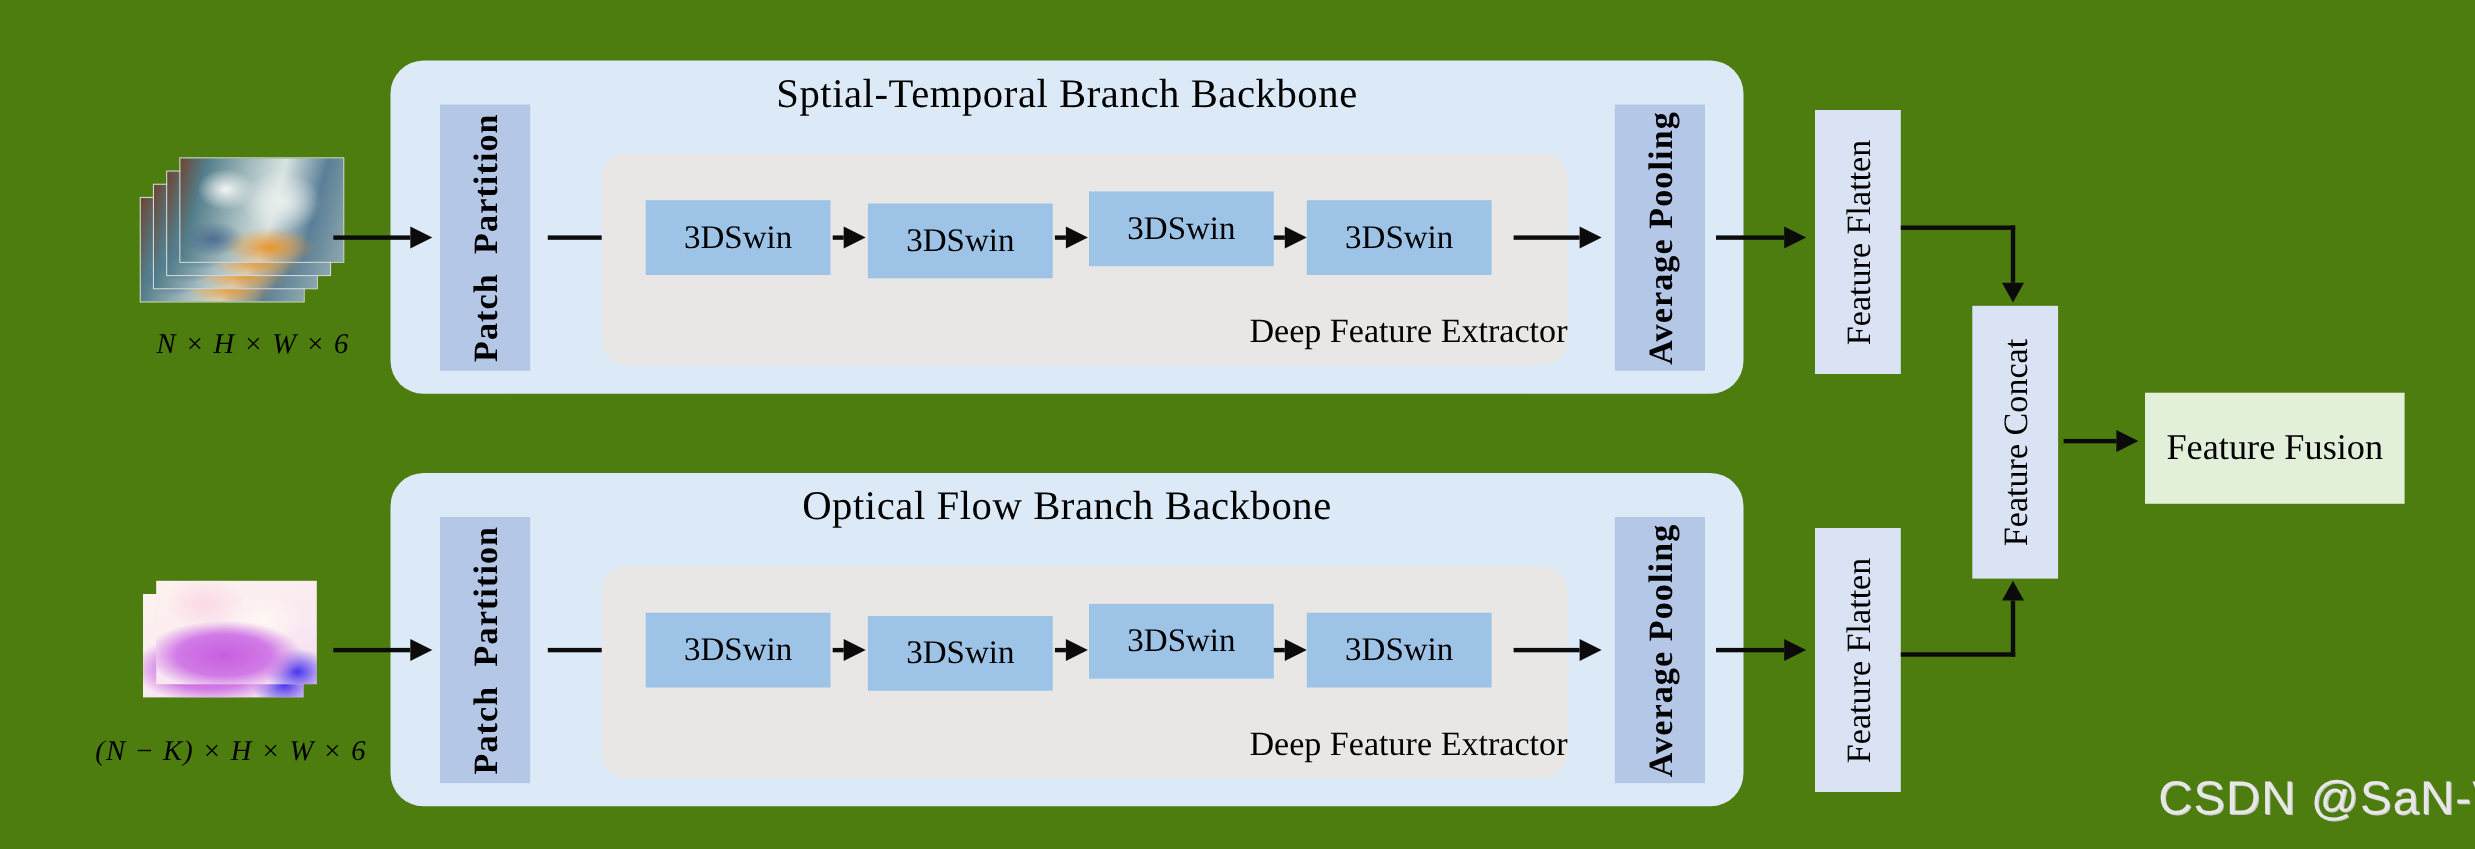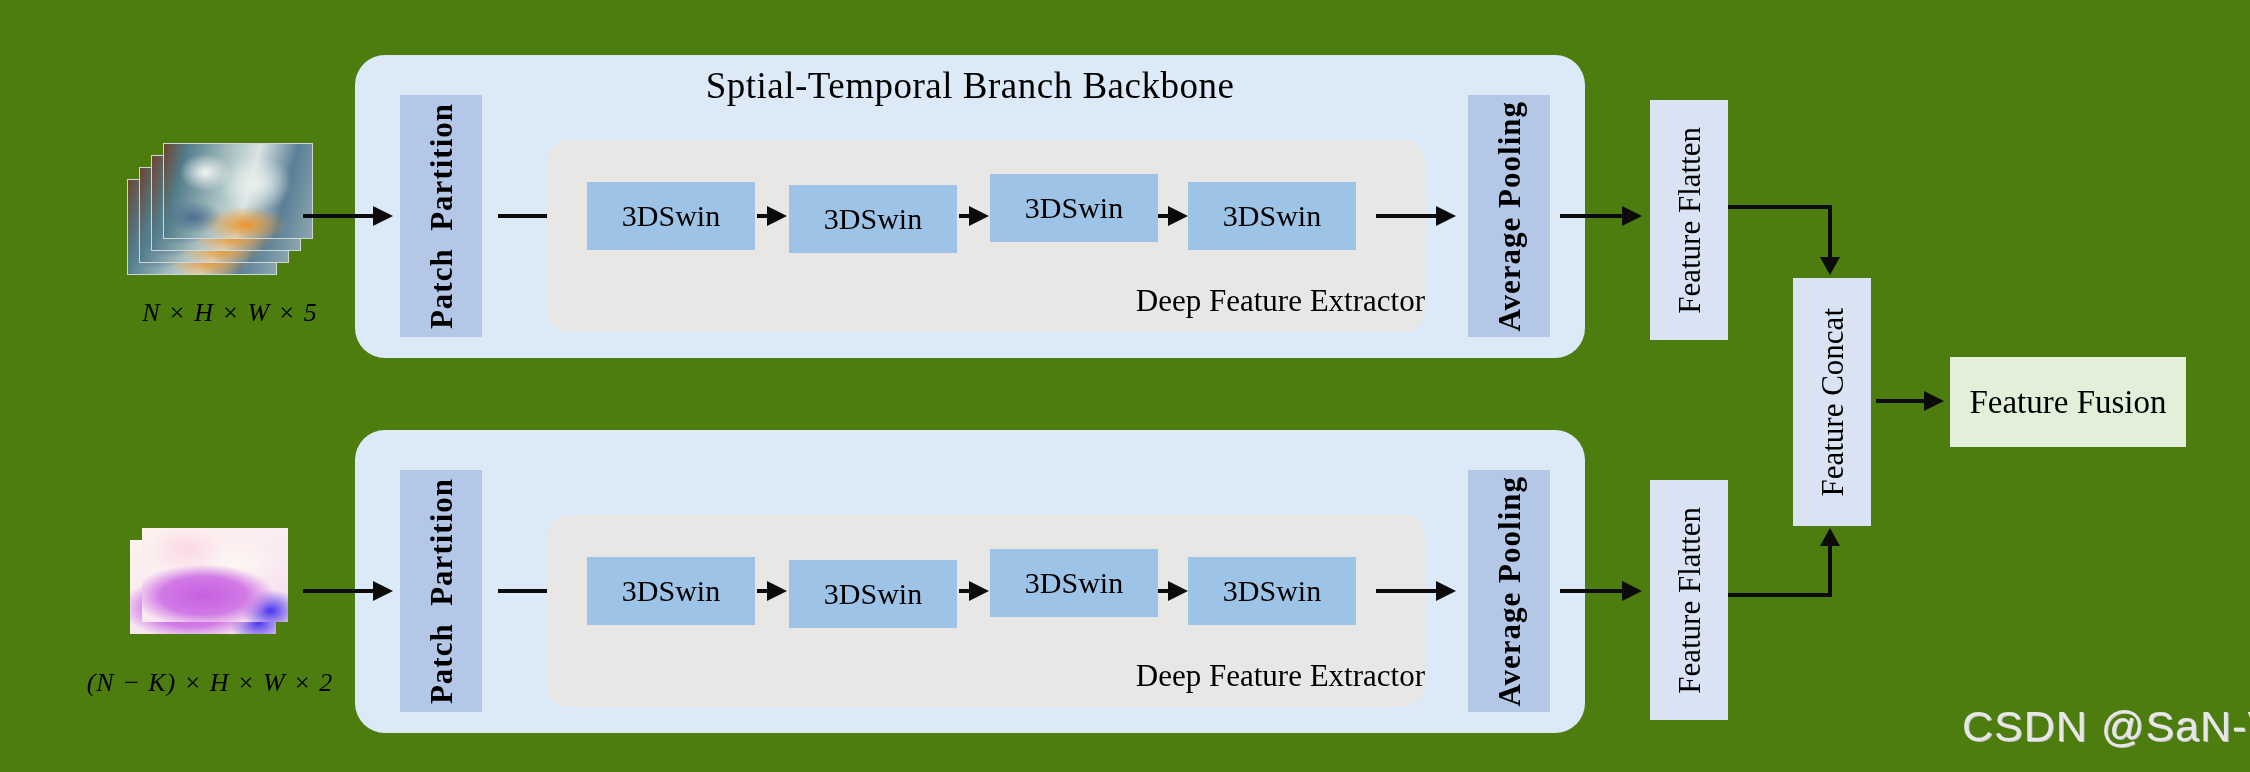--- a/index.html
+++ b/index.html
@@ -75,21 +75,21 @@
 
   <div class="panel" style="left:355px;top:55px;width:1230px;height:303px;"></div>
   <div class="btitle" style="left:355px;top:64px;width:1230px;">Sptial-Temporal Branch Backbone</div>
 
   <div>
     <div class="frame" style="left:127px;top:179px;"></div>
     <div class="frame" style="left:139px;top:167px;"></div>
     <div class="frame" style="left:151px;top:155px;"></div>
     <div class="frame" style="left:163px;top:143px;"></div>
   </div>
-  <div class="mlabel" style="left:115px;top:298px;width:230px;">N × H × W × 5</div>
+  <div class="mlabel" style="left:115px;top:298px;width:230px;">N × H × W × 6</div>
 
   <div class="line-h head-r" style="left:303px;top:214px;width:70px;"></div>
 
   <div class="vbox mid" style="left:400px;top:95px;width:82px;height:242px;">
     <span class="vtext strong">Patch  Partition</span>
   </div>
 
   <div class="line-h head-r" style="left:498px;top:214px;width:58px;"></div>
 
   <div class="greybox" style="left:547px;top:140px;width:878px;height:192px;"></div>
@@ -109,26 +109,27 @@
     <span class="vtext strong">Average Pooling</span>
   </div>
 
   <div class="line-h head-r" style="left:1560px;top:214px;width:62px;"></div>
 
   <div class="vbox light" style="left:1650px;top:100px;width:78px;height:240px;">
     <span class="vtext">Feature Flatten</span>
   </div>
 
   <div class="panel" style="left:355px;top:430px;width:1230px;height:303px;"></div>
+  <div class="btitle" style="left:355px;top:439px;width:1230px;">Optical Flow Branch Backbone</div>
 
   <div>
     <div class="flowimg" style="left:130px;top:540px;"></div>
     <div class="flowimg" style="left:142px;top:528px;"></div>
   </div>
-  <div class="mlabel" style="left:85px;top:668px;width:250px;">(N − K) × H × W × 2</div>
+  <div class="mlabel" style="left:85px;top:668px;width:250px;">(N − K) × H × W × 6</div>
 
   <div class="line-h head-r" style="left:303px;top:589px;width:70px;"></div>
 
   <div class="vbox mid" style="left:400px;top:470px;width:82px;height:242px;">
     <span class="vtext strong">Patch  Partition</span>
   </div>
 
   <div class="line-h head-r" style="left:498px;top:589px;width:58px;"></div>
 
   <div class="greybox" style="left:547px;top:515px;width:878px;height:192px;"></div>
@@ -159,17 +160,17 @@
 
   <div class="line-h" style="left:1728px;top:593px;width:104px;"></div>
   <div class="line-v head-u" style="left:1828px;top:546px;height:51px;"></div>
 
   <div class="vbox light" style="left:1793px;top:278px;width:78px;height:248px;">
     <span class="vtext">Feature Concat</span>
   </div>
 
   <div class="line-h head-r" style="left:1876px;top:399px;width:48px;"></div>
 
-  <div class="fusion" style="left:1950px;top:357px;width:236px;height:90px;">Feature Fusion</div>
+  <div class="fusion" style="left:1950px;top:357px;width:236px;height:101px;">Feature Fusion</div>
 
   <div class="watermark" style="left:1962px;top:702px;">CSDN @SaN-V</div>
 
 </div>
 
 </body></html>

